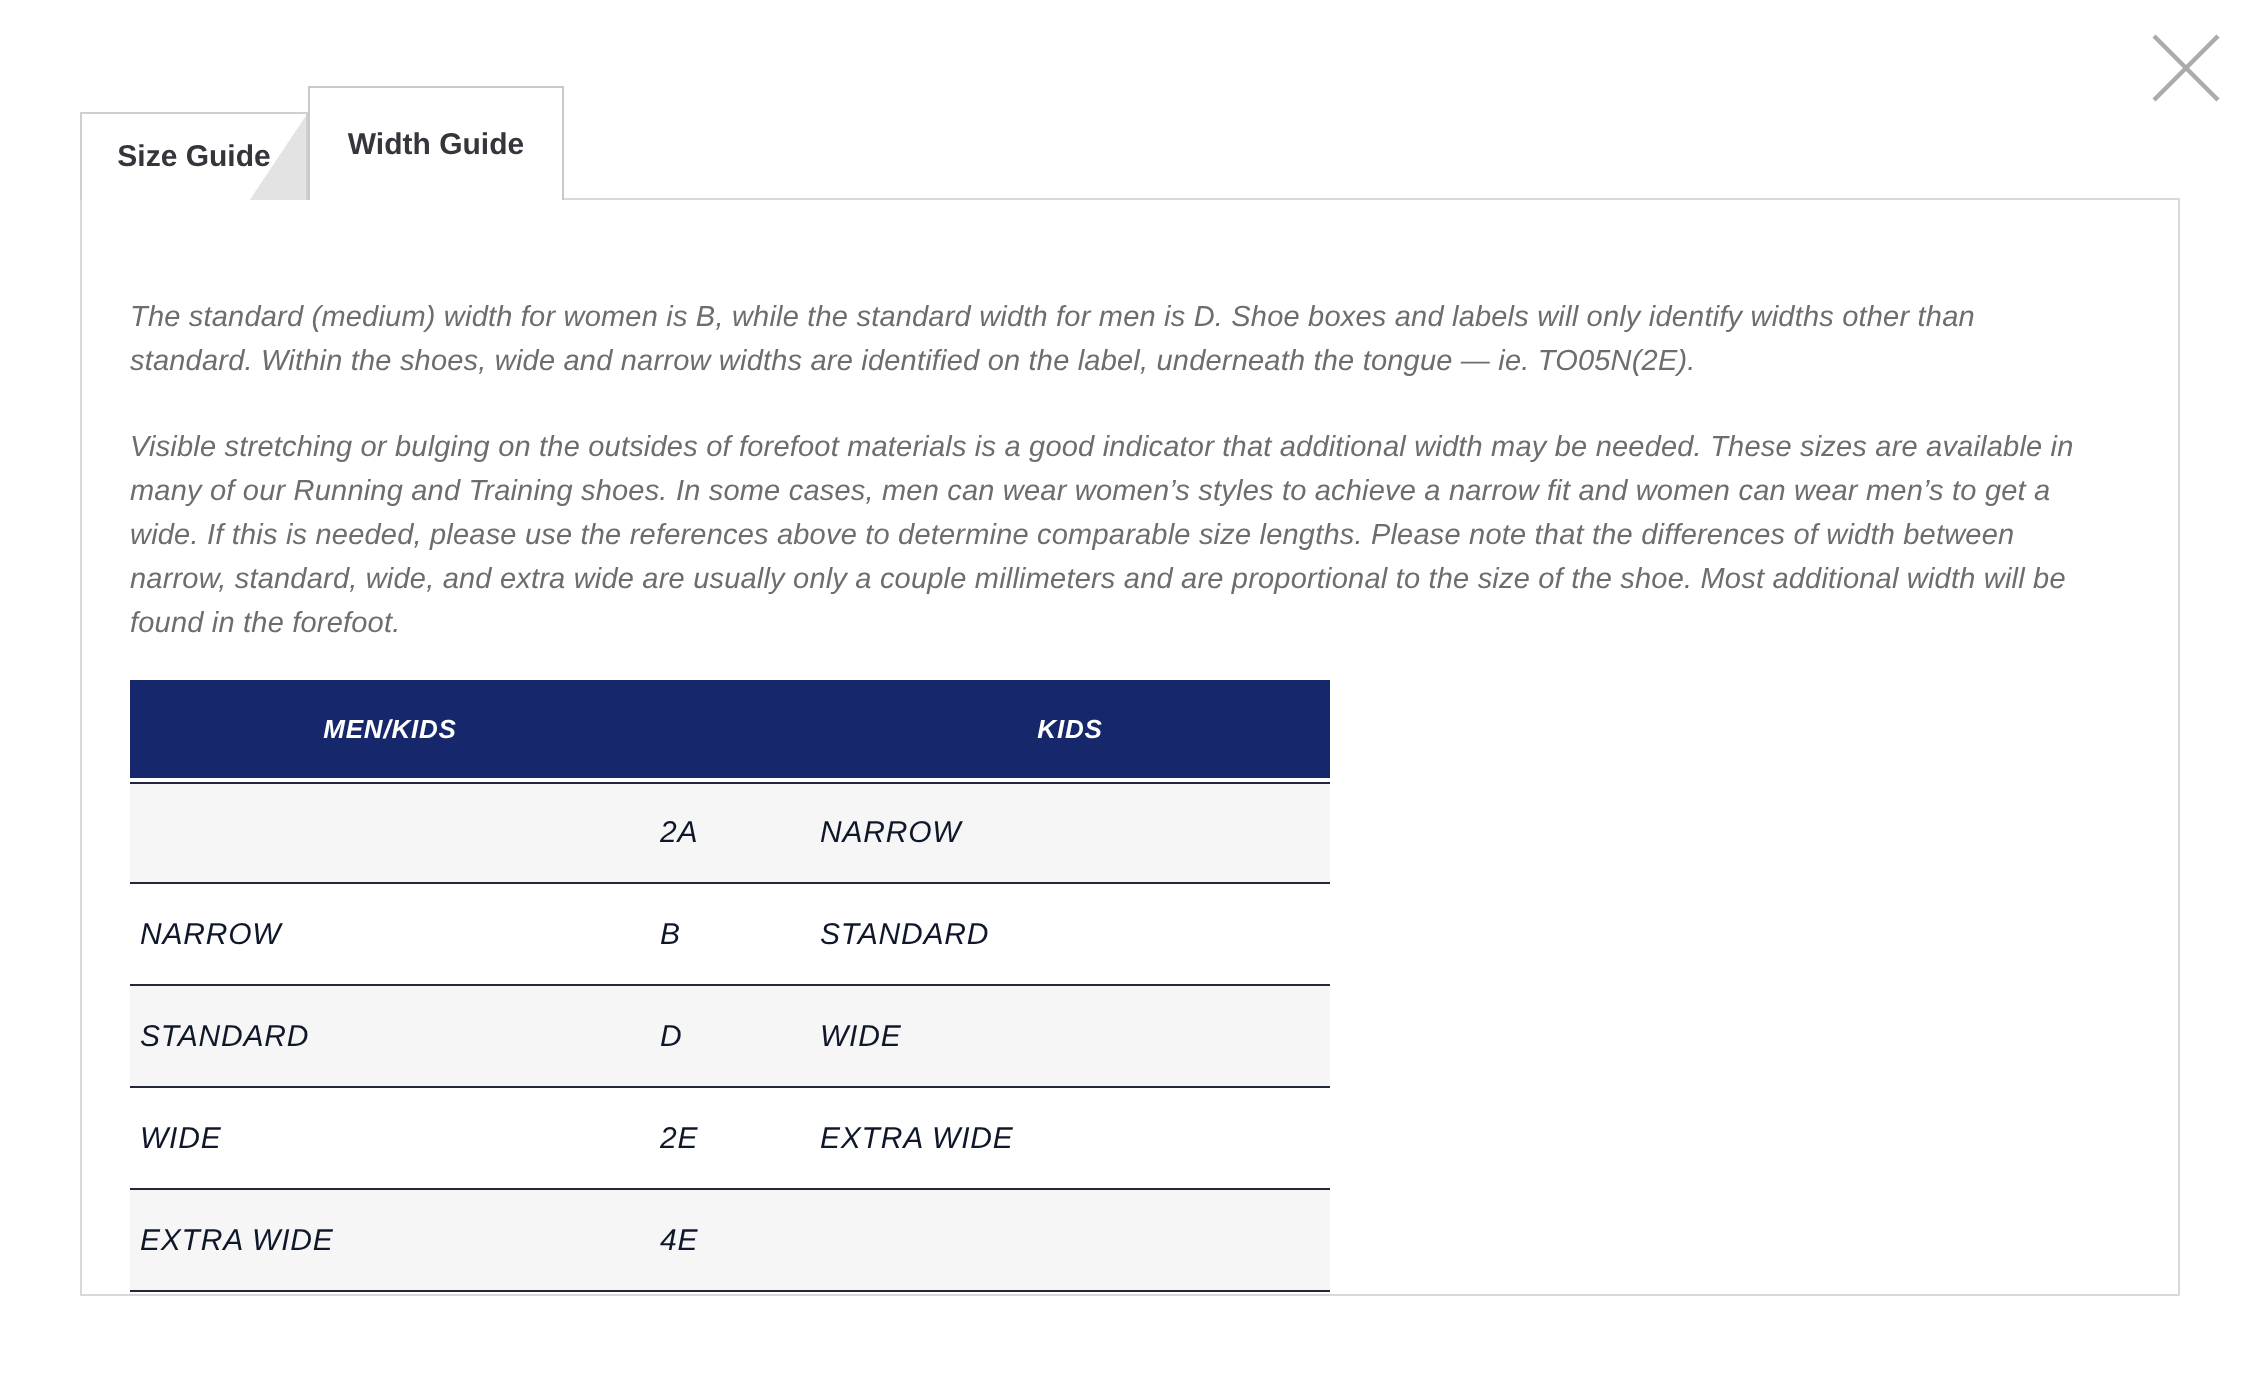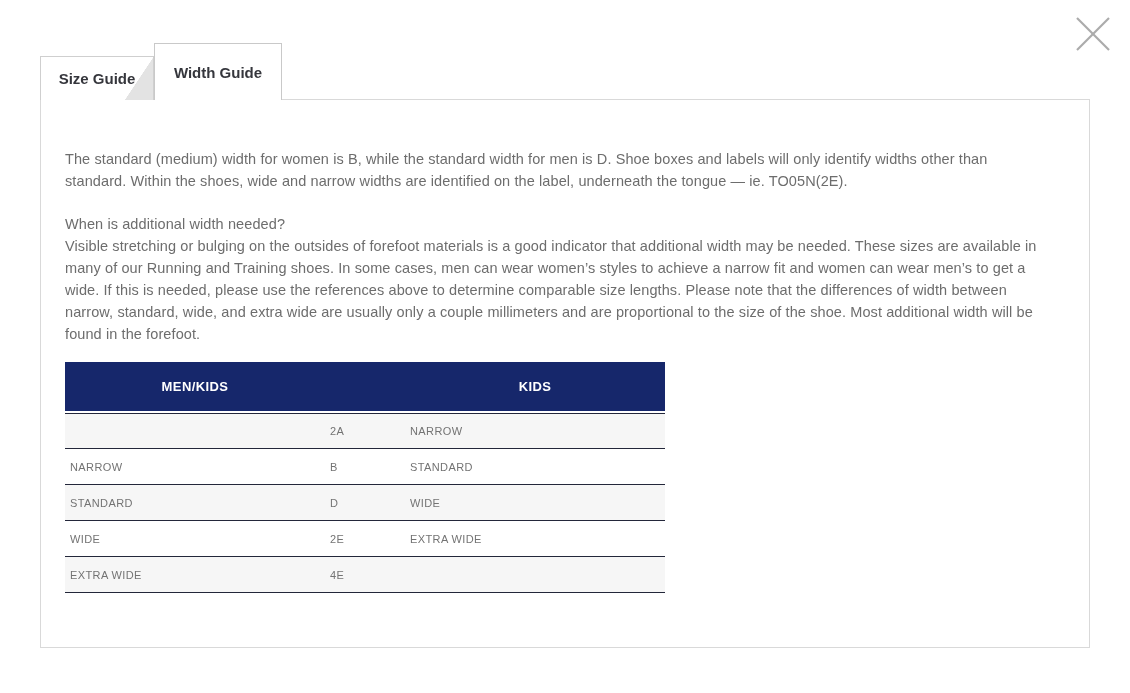--- a/index.html
+++ b/index.html
@@ -58,20 +58,21 @@
   
   .panel {
     position: absolute; left: 40px; top: 99px;
     width: 1050px; height: 549px;
     background: #ffffff;
     border: 1px solid #d9d9d9;
     z-index: 1;
   }
   .panel-inner {
     padding: 48px 40px 0 24px;
+    font-style: italic;
   }
   .panel-inner p {
     margin: 0;
     max-width: 985px;
     font-size: 14.5px;
     line-height: 22px;
     color: #6d6d6d;
     font-weight: 500;
     letter-spacing: 0.1px;
   }
@@ -92,23 +93,23 @@
     color: #ffffff;
     height: 35px;
     font-size: 13px;
     font-weight: bold;
     letter-spacing: 0.4px;
     text-align: center;
     border-bottom: 2px solid #ffffff;
     padding: 17px;
   }
   table.width-table tbody td {
-    height: 36px;
-    font-size: 11px;
-    color: #737373;
+    height: 51px;
+    font-size: 15px;
+    color: #0f172a;
     letter-spacing: 0.4px;
     padding: 0 0 0 5px;
     border-bottom: 1px solid #23273a;
     vertical-align: middle;
   }
   table.width-table tbody tr:first-child td { border-top: 1px solid #23273a; }
   table.width-table tbody tr:nth-child(odd) { background: #f6f6f6; }
   table.width-table tbody tr:nth-child(even) { background: #ffffff; }
 </style>
 </head>
@@ -129,21 +130,20 @@
   <div class="tab tab-active">
     <span>Width Guide</span>
   </div>
 </div>
 
 <div class="panel">
   <div class="panel-inner">
     <p>The standard (medium) width for women is B, while the standard width for men is D. Shoe boxes and labels will only identify widths other than standard. Within the shoes, wide and narrow widths are identified on the label, underneath the tongue — ie. TO05N(2E).</p>
 
     <div class="block-2">
-      <p>When is additional width needed?</p>
       <p>Visible stretching or bulging on the outsides of forefoot materials is a good indicator that additional width may be needed. These sizes are available in many of our Running and Training shoes. In some cases, men can wear women’s styles to achieve a narrow fit and women can wear men’s to get a wide. If this is needed, please use the references above to determine comparable size lengths. Please note that the differences of width between narrow, standard, wide, and extra wide are usually only a couple millimeters and are proportional to the size of the shoe. Most additional width will be found in the forefoot.</p>
     </div>
 
     <table class="width-table">
       <colgroup>
           <col class="c1">
           <col class="c2">
           <col class="c3">
         </colgroup>
       <thead>

